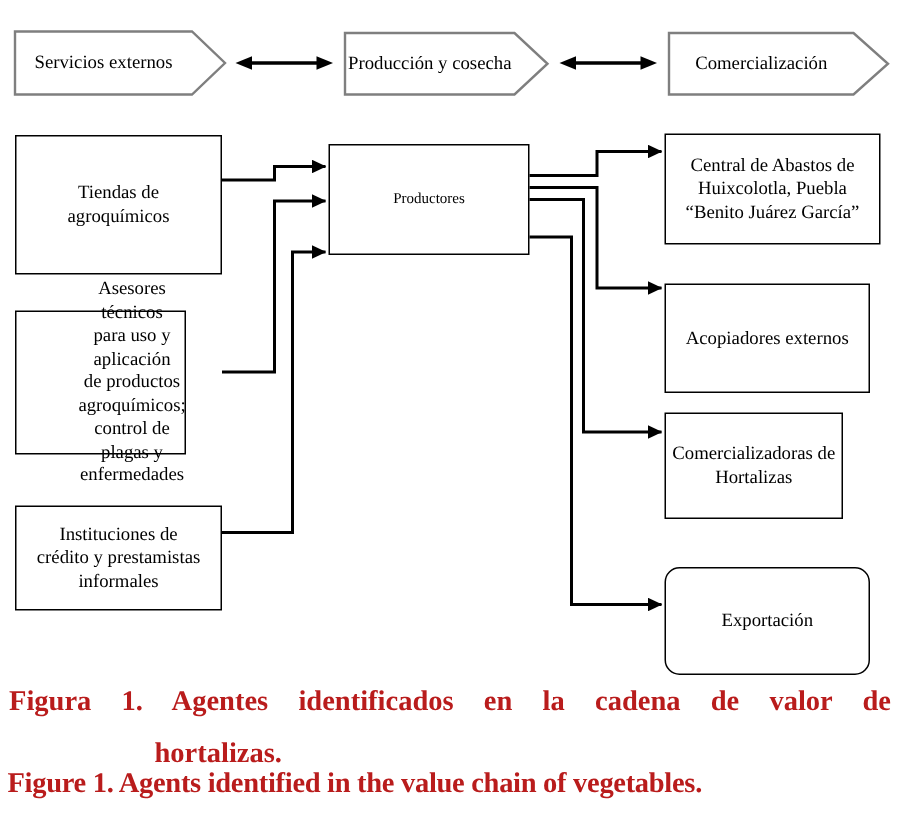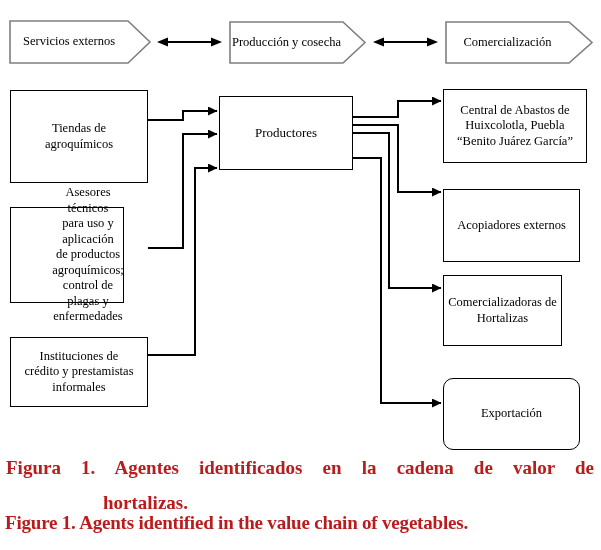--- a/index.html
+++ b/index.html
@@ -20,21 +20,21 @@
   .banner-label {
     position:absolute; z-index:3; display:flex; align-items:center; justify-content:center;
     text-align:center; font-size:12.5px; line-height:1.1;
   }
   #banner-l1 { left:10px; top:21px; width:118px; height:42px; }
   #banner-l2 { left:230px; top:22px; width:113px; height:41px; }
   #banner-l3 { left:446px; top:22px; width:123px; height:41px; }
   #box-b1 { left:10px;  top:90px;  width:138px; height:93px; }
   #box-b2 { left:10px;  top:207px; width:114px; height:96px;padding-left:44px; }
   #box-b3 { left:10px;  top:337px; width:138px; height:70px; }
-  #box-center { left:219px; top:96px; width:134px; height:74px; font-size:13px; }
+  #box-center { left:219px; top:96px; width:134px; height:74px; font-size:10px; }
   #box-r1 { left:443px; top:89px;  width:144px; height:74px; }
   #box-r2 { left:443px; top:189px; width:137px; height:73px; }
   #box-r3 { left:443px; top:275px; width:119px; height:71px; }
   #box-r4 { left:443px; top:378px; width:137px; height:72px;border-radius:10px; }
   .caption {
     position:absolute; z-index:1; font-weight:bold; font-size:19px; line-height:22px;
     white-space:nowrap; color:#b91c1c;
   }
   #cap-es1 { left:6px; top:457px; width:588px; white-space:normal;
              text-align:justify; text-align-last:justify; }

